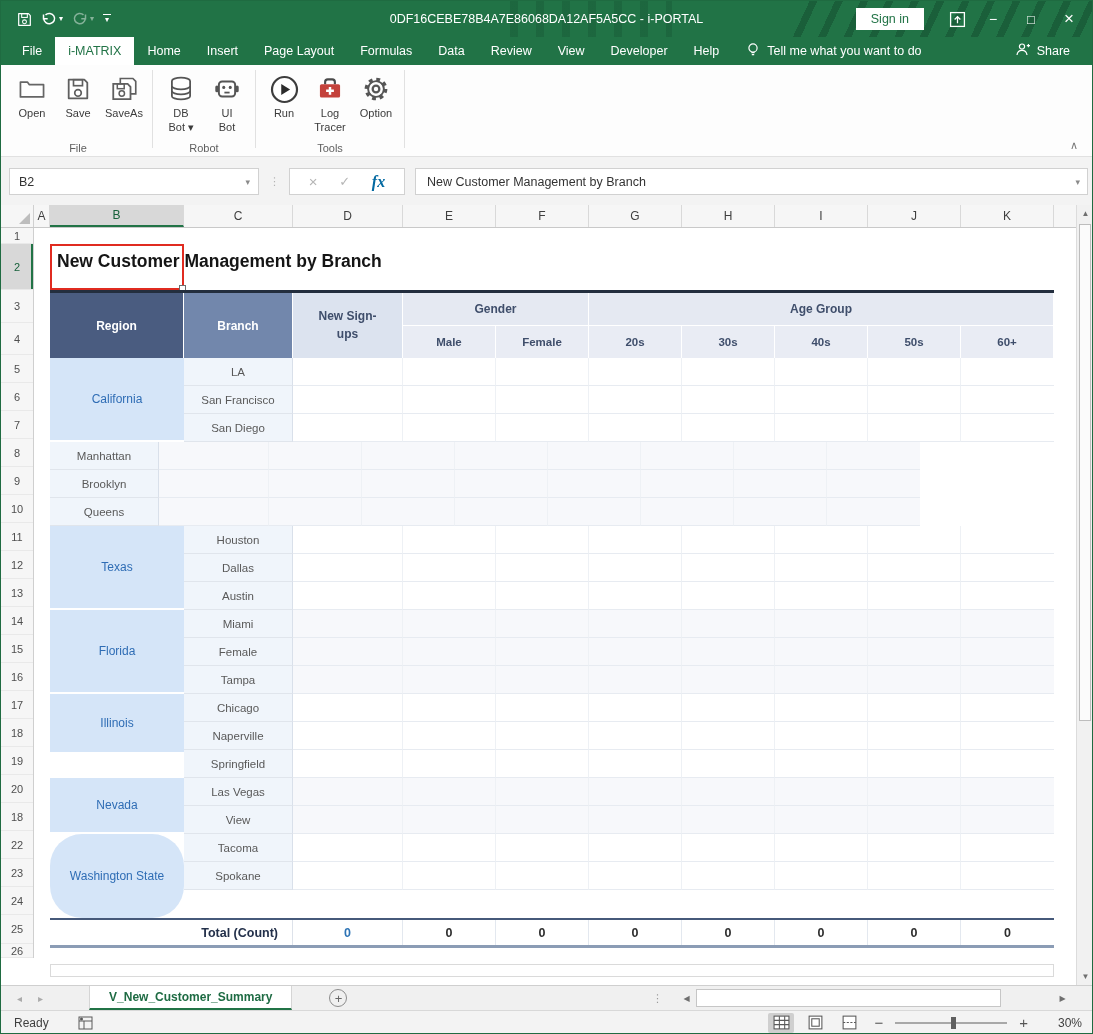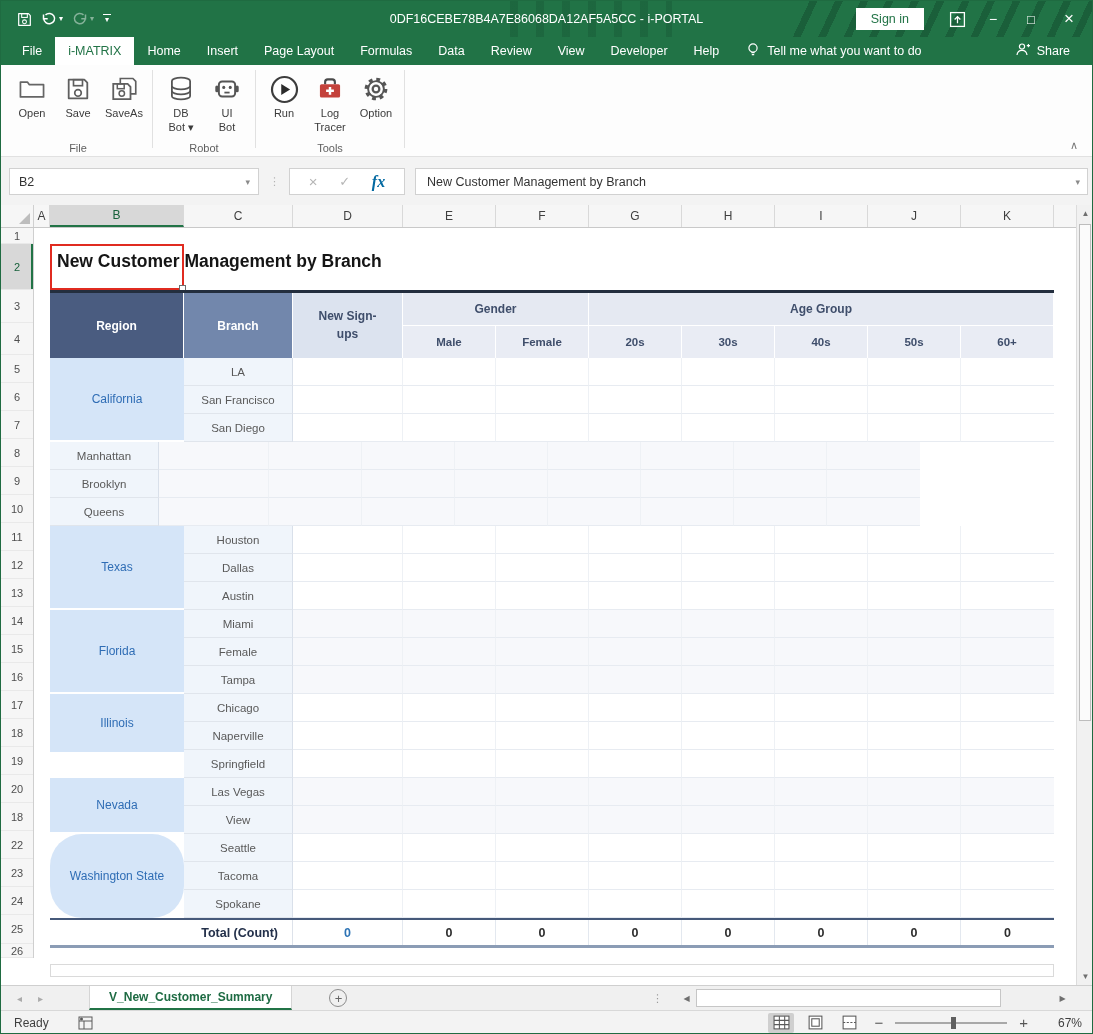--- a/index.html
+++ b/index.html
@@ -614,31 +614,20 @@
                   <div class="cell-data" style="width: 93px;"></div>
                   <div class="cell-data" style="width: 93px;"></div>
                   <div class="cell-data" style="width: 93px; border-right: none;"></div>
                 </div>
               </div>
             </div>
             <div class="tgroup">
               <div class="cell-region" style="height: 84px;">Washington State</div>
               <div class="grows">
                 <div class="trow">
-                  <div class="cell-branch">Seattle</div>
-                  <div class="cell-data" style="width: 110px;"></div>
-                  <div class="cell-data" style="width: 93px;"></div>
-                  <div class="cell-data" style="width: 93px;"></div>
-                  <div class="cell-data" style="width: 93px;"></div>
-                  <div class="cell-data" style="width: 93px;"></div>
-                  <div class="cell-data" style="width: 93px;"></div>
-                  <div class="cell-data" style="width: 93px;"></div>
-                  <div class="cell-data" style="width: 93px; border-right: none;"></div>
-                </div>
-                <div class="trow">
                   <div class="cell-branch">Tacoma</div>
                   <div class="cell-data" style="width: 110px;"></div>
                   <div class="cell-data" style="width: 93px;"></div>
                   <div class="cell-data" style="width: 93px;"></div>
                   <div class="cell-data" style="width: 93px;"></div>
                   <div class="cell-data" style="width: 93px;"></div>
                   <div class="cell-data" style="width: 93px;"></div>
                   <div class="cell-data" style="width: 93px;"></div>
                   <div class="cell-data" style="width: 93px; border-right: none;"></div>
                 </div>
@@ -724,16 +713,16 @@
         <svg width="17" height="15" viewBox="0 0 16 14">
             <rect x="2" y="1" width="12" height="12" fill="#fff" stroke="#5a5a5a"></rect>
             <path d="M2 7h12" stroke="#5a5a5a" stroke-dasharray="2 1.4"></path>
           </svg>
       </span>
       <span class="zoom-out">−</span>
       <span class="ztrack">
           <span class="zhandle"></span>
         </span>
       <span class="zoom-in">+</span>
-      <span class="sb-zoom">67%</span>
+      <span class="sb-zoom">30%</span>
     </span>
   </div>
 </div>
 
 </body></html>

